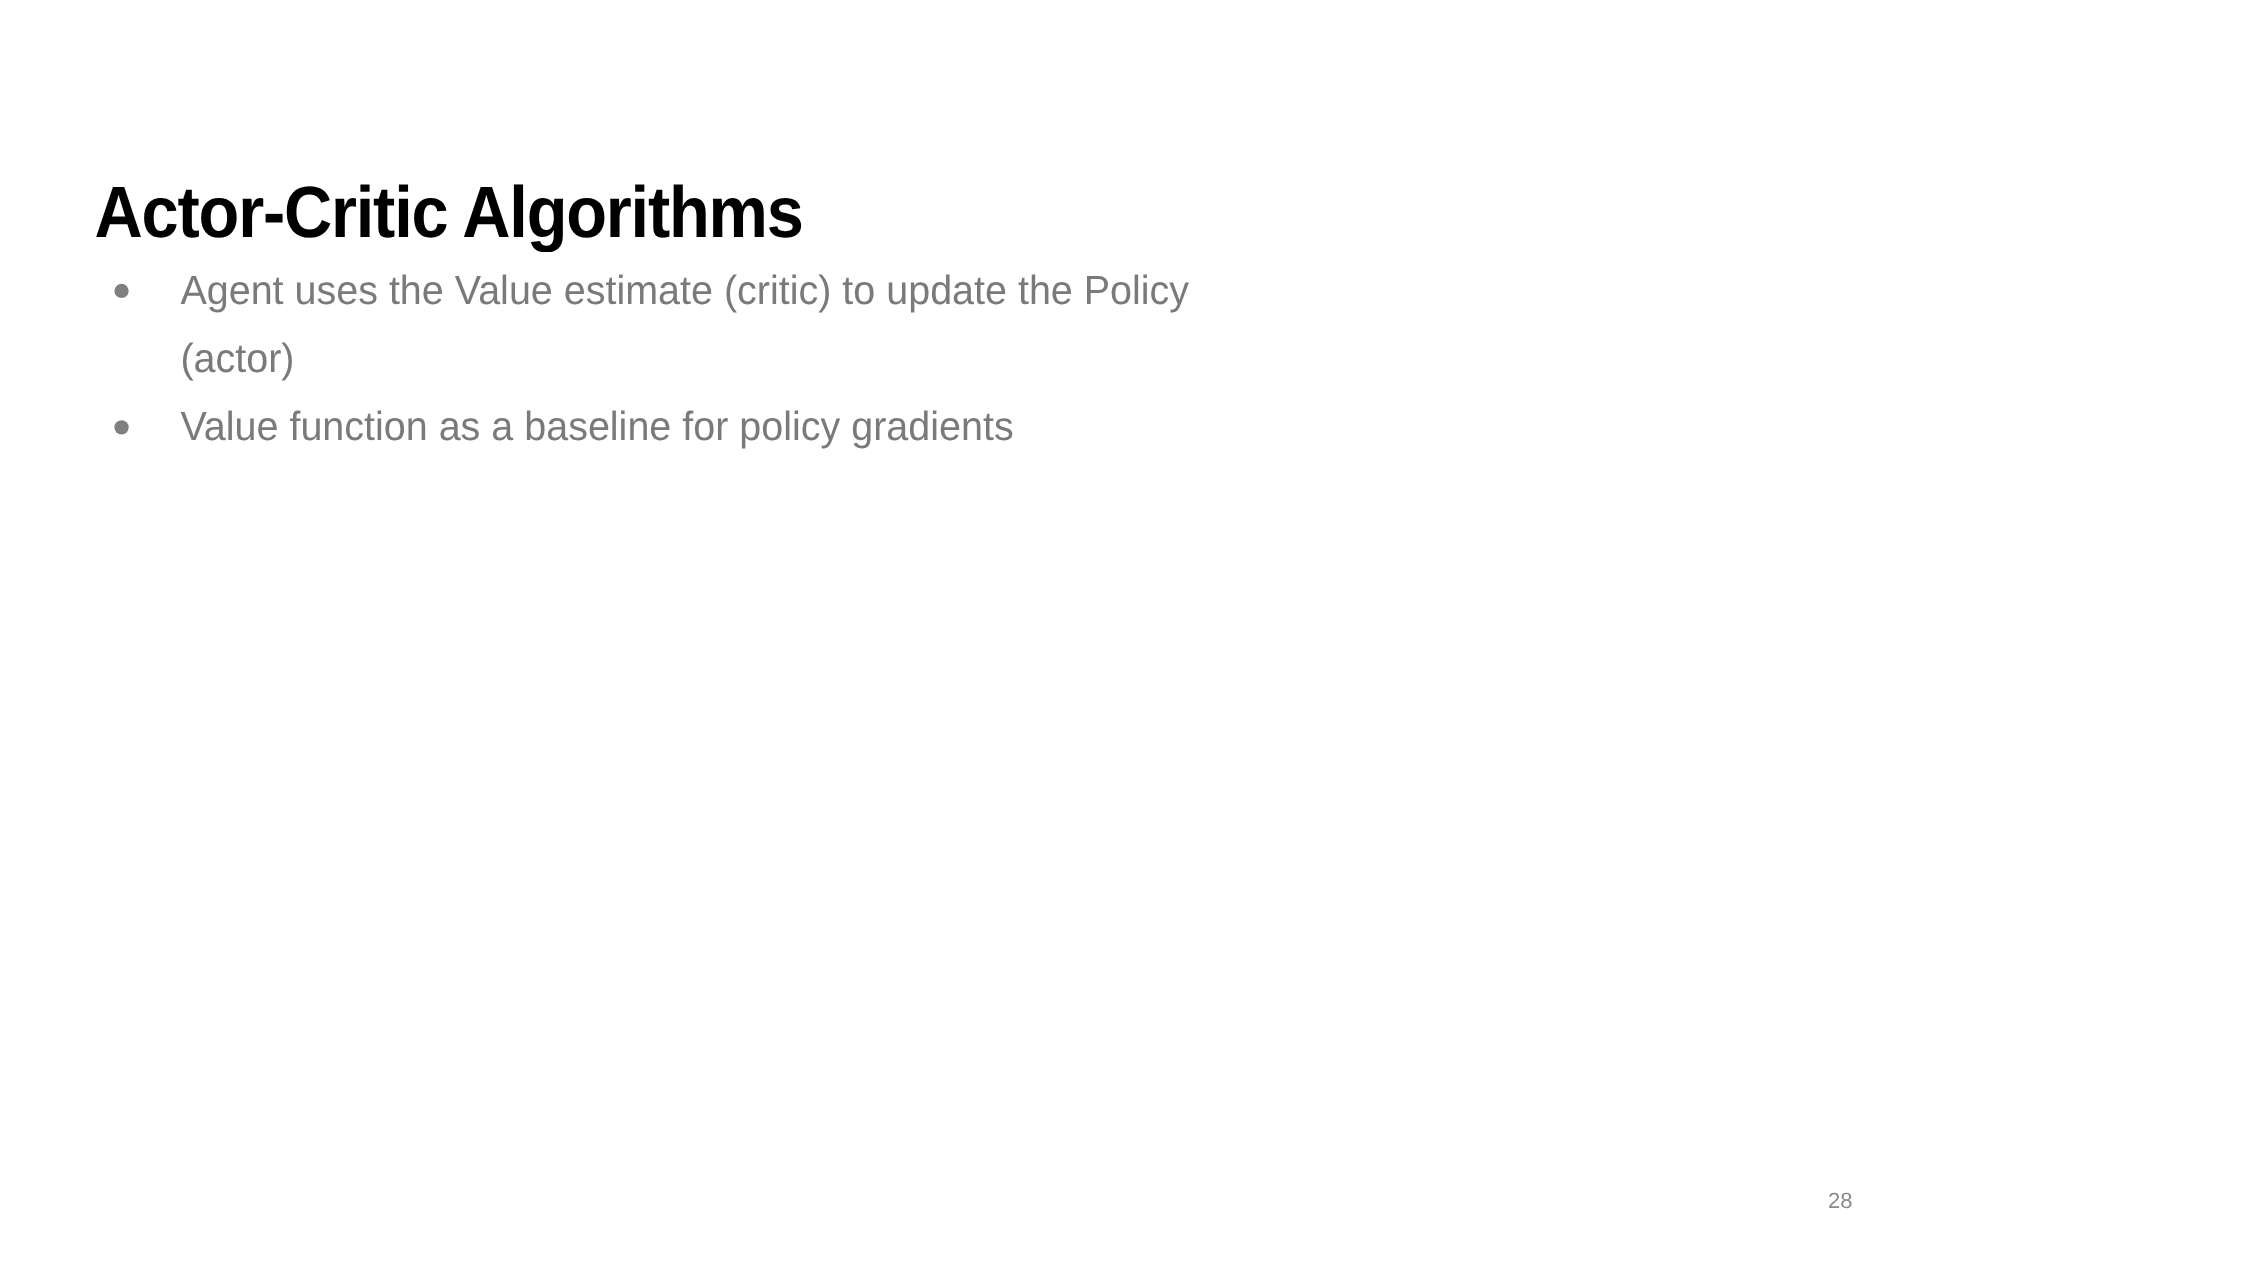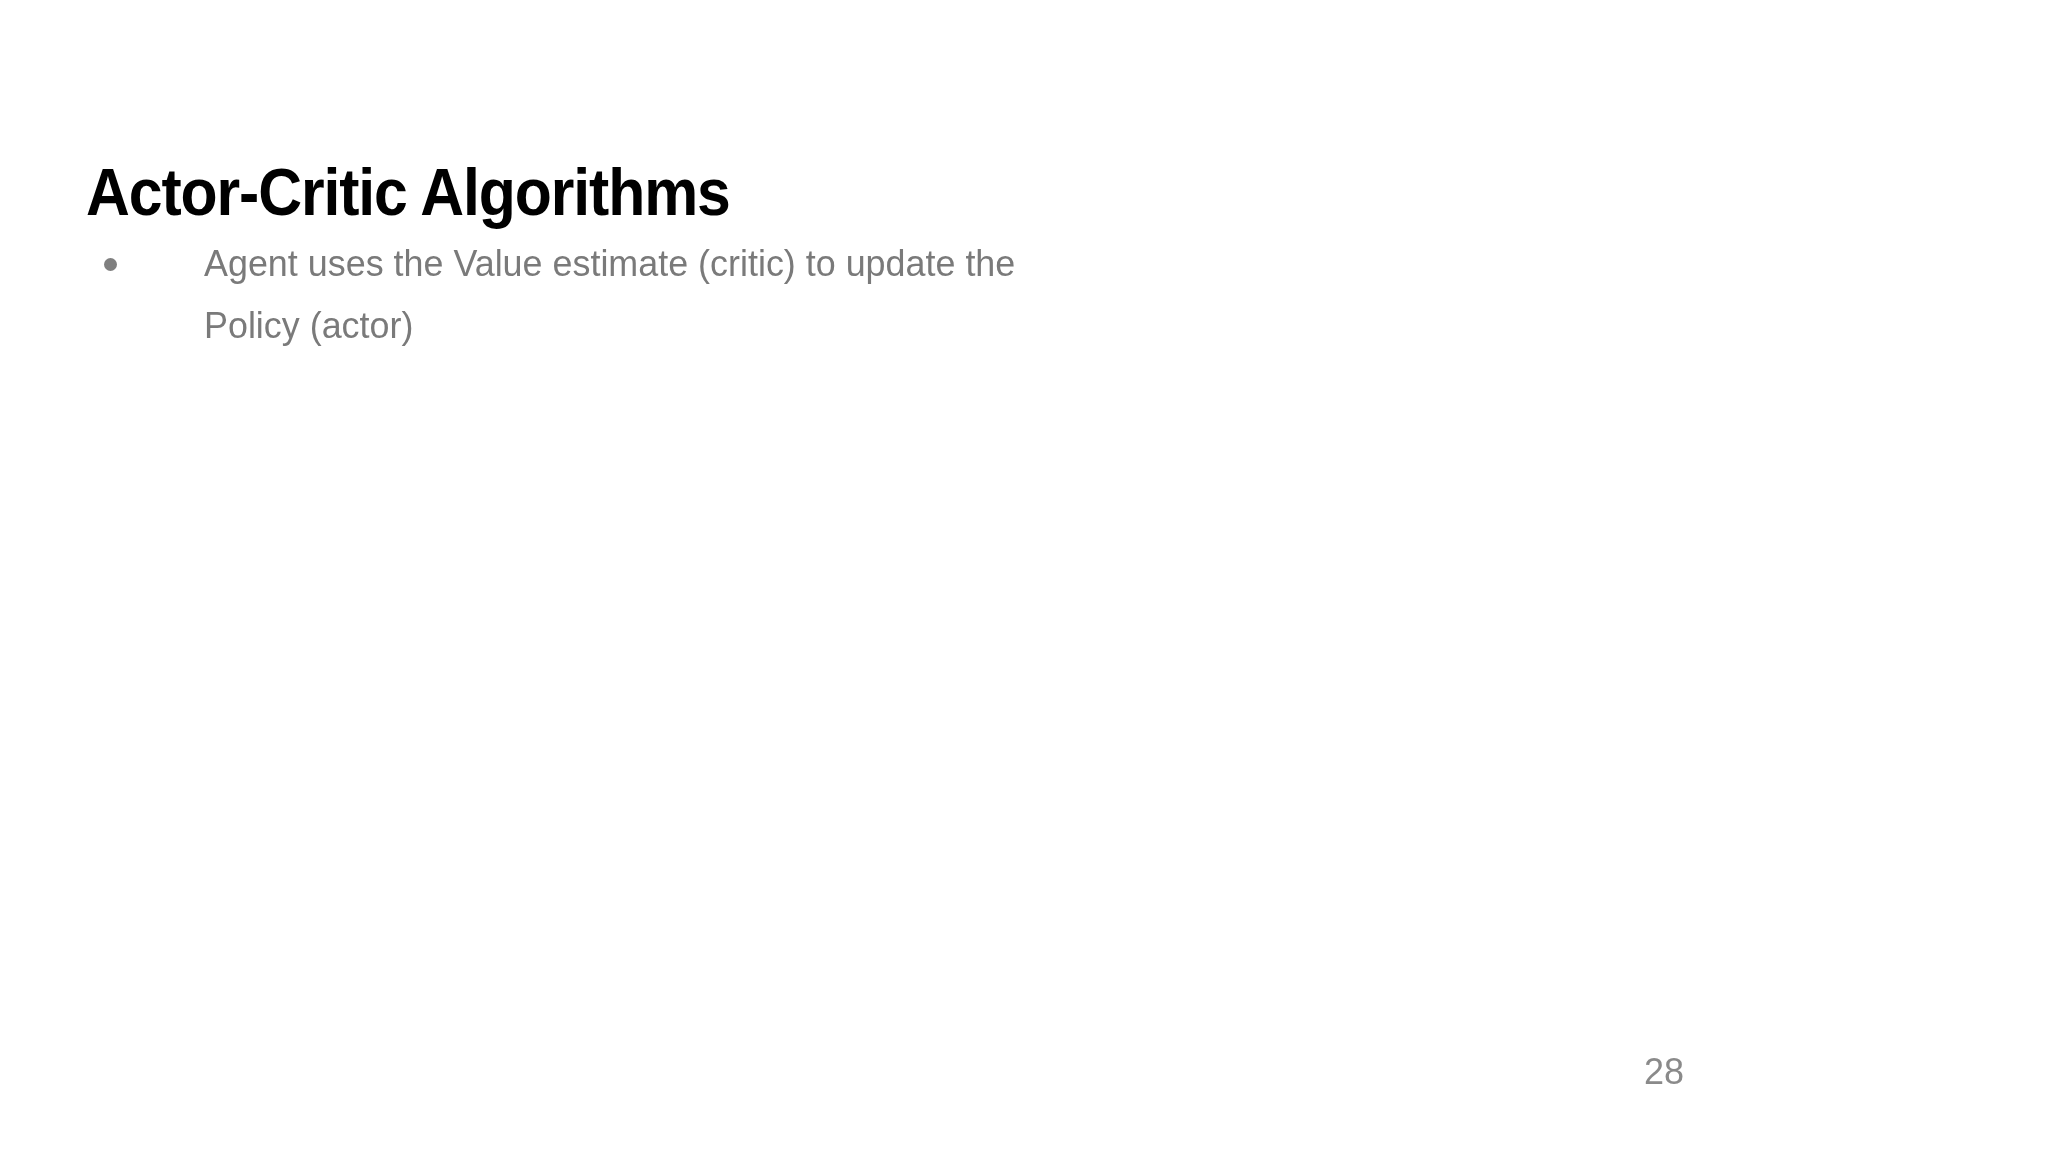--- a/index.html
+++ b/index.html
@@ -46,21 +46,20 @@
     padding: 0;
   }
   .bullet-item {
     display: flex;
     align-items: flex-start;
     color: #7a7a7a;
     font-family: "Liberation Sans", sans-serif;
     font-size: 37px;
     line-height: 62px;
     font-weight: normal;
-    gap: 40px;
   }
   .bullet-dot {
     flex: 0 0 auto;
     width: 13px;
     height: 13px;
     border-radius: 50%;
     background: #7f7f7f;
     margin-top: 25px;
     margin-right: 47px;
   }
@@ -102,36 +101,40 @@
     font-weight: bold;
     fill: #0b1020;
   }
   .venn-label-circle { font-size: 30px; }
   .venn-label-top { font-size: 33px; fill: #000000; }
 
   
   #page-number {
     position: absolute;
     right: 52px;
-    bottom: 59px;
+    bottom: 48px;
     font-family: "Liberation Sans", sans-serif;
-    font-size: 36px;
+    font-size: 20px;
     color: #8a8a8a;
   }
 </style>
 </head>
 <body>
 
 <div id="slide">
 
   <h1 id="slide-title">Actor-Critic Algorithms</h1>
 
   <ul id="bullet-list">
     <li class="bullet-item">
       <span class="bullet-dot"></span>
       <span class="bullet-text">Agent uses the Value estimate (critic) to update the Policy (actor)</span>
     </li>
+    <li class="bullet-item">
+      <span class="bullet-dot"></span>
+      <span class="bullet-text">Value function as a baseline for policy gradients</span>
+    </li>
   </ul>
 
 
   <div id="page-number">28</div>
 
 </div>
 
 </body></html>

